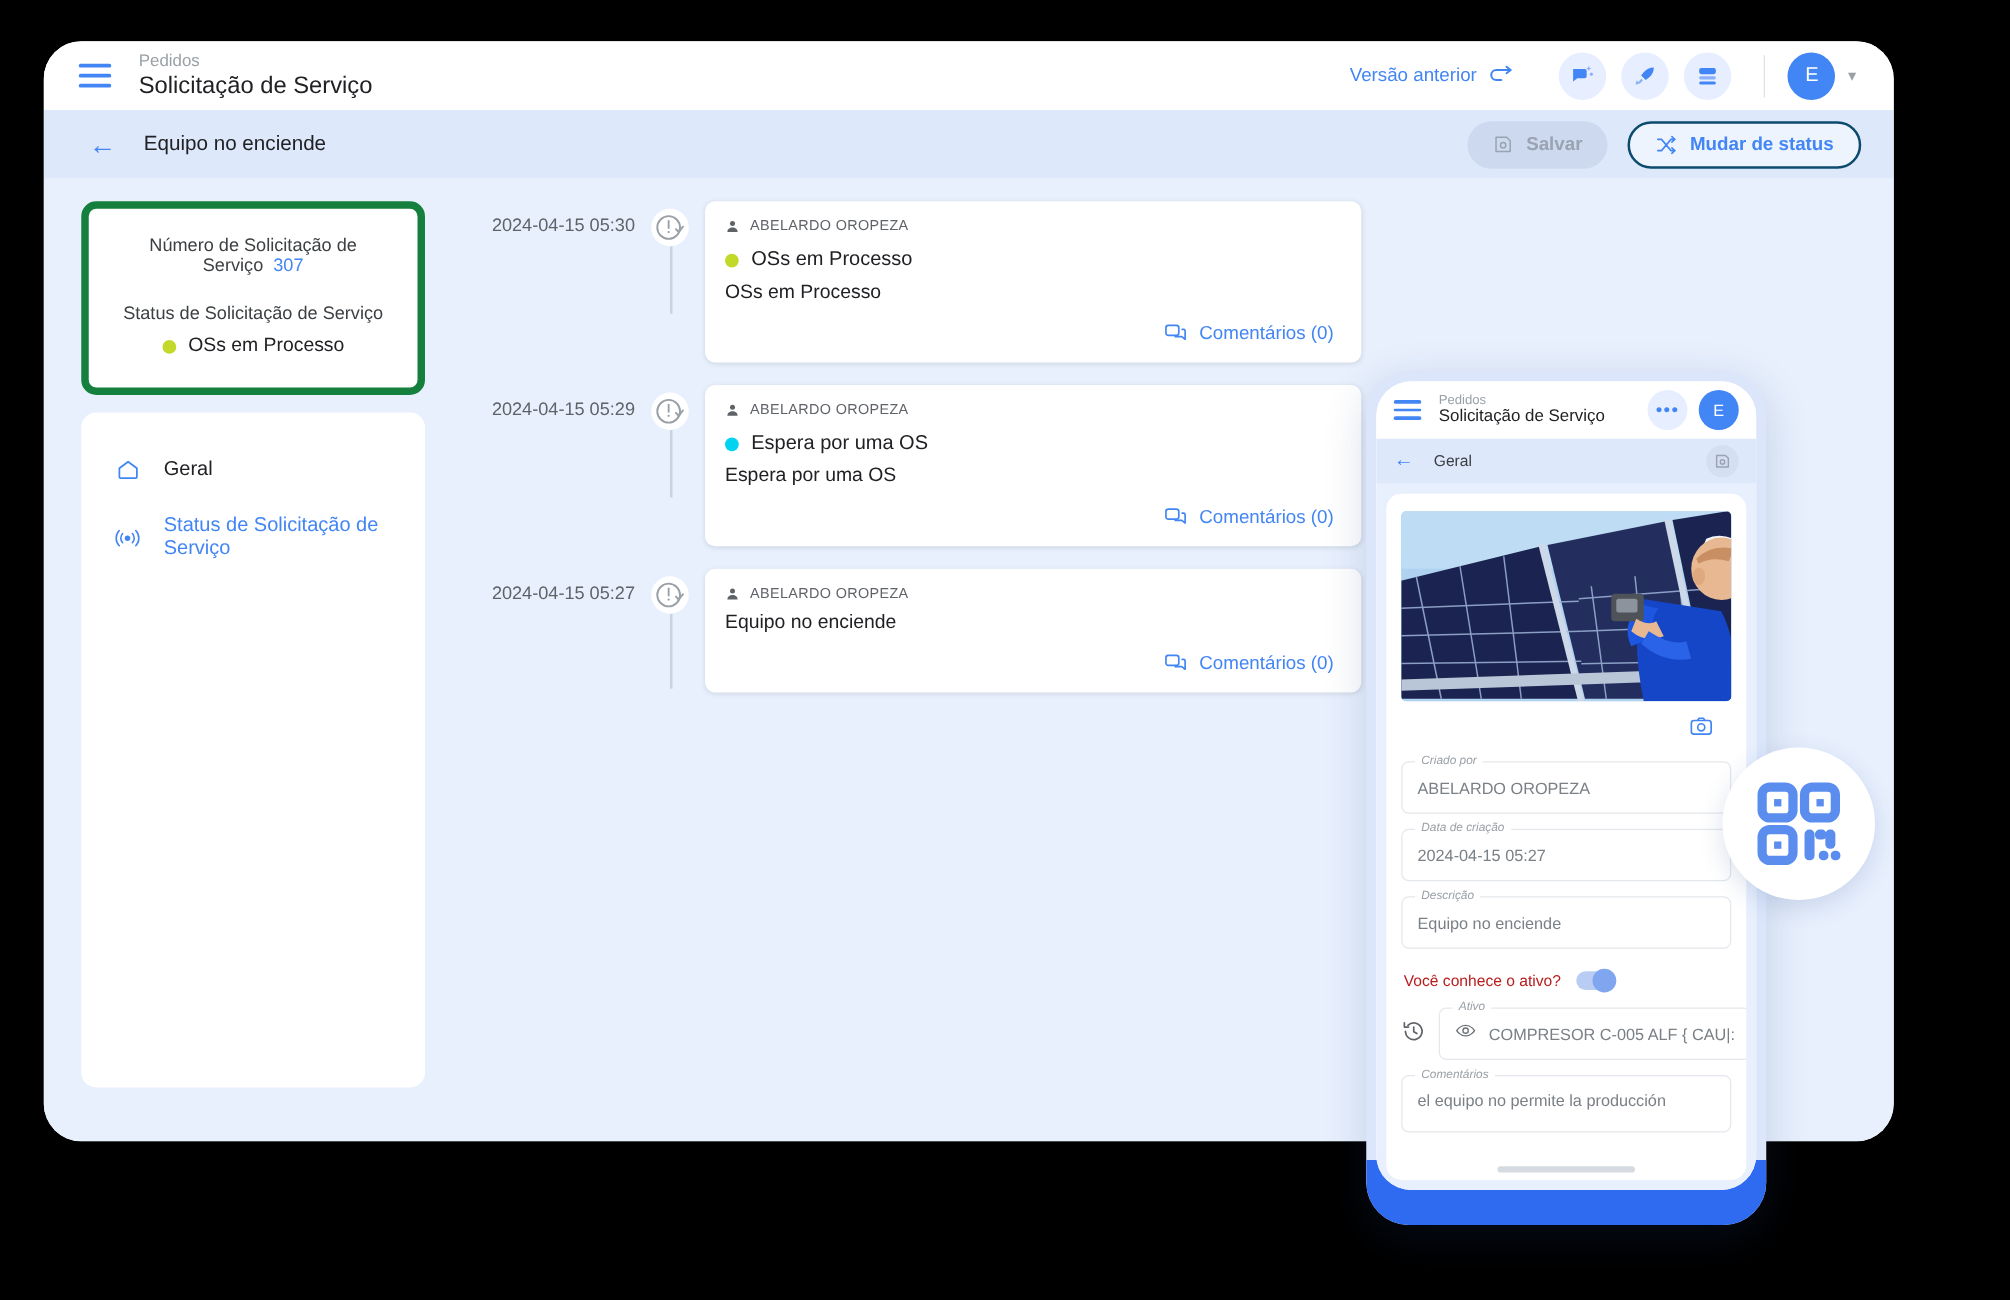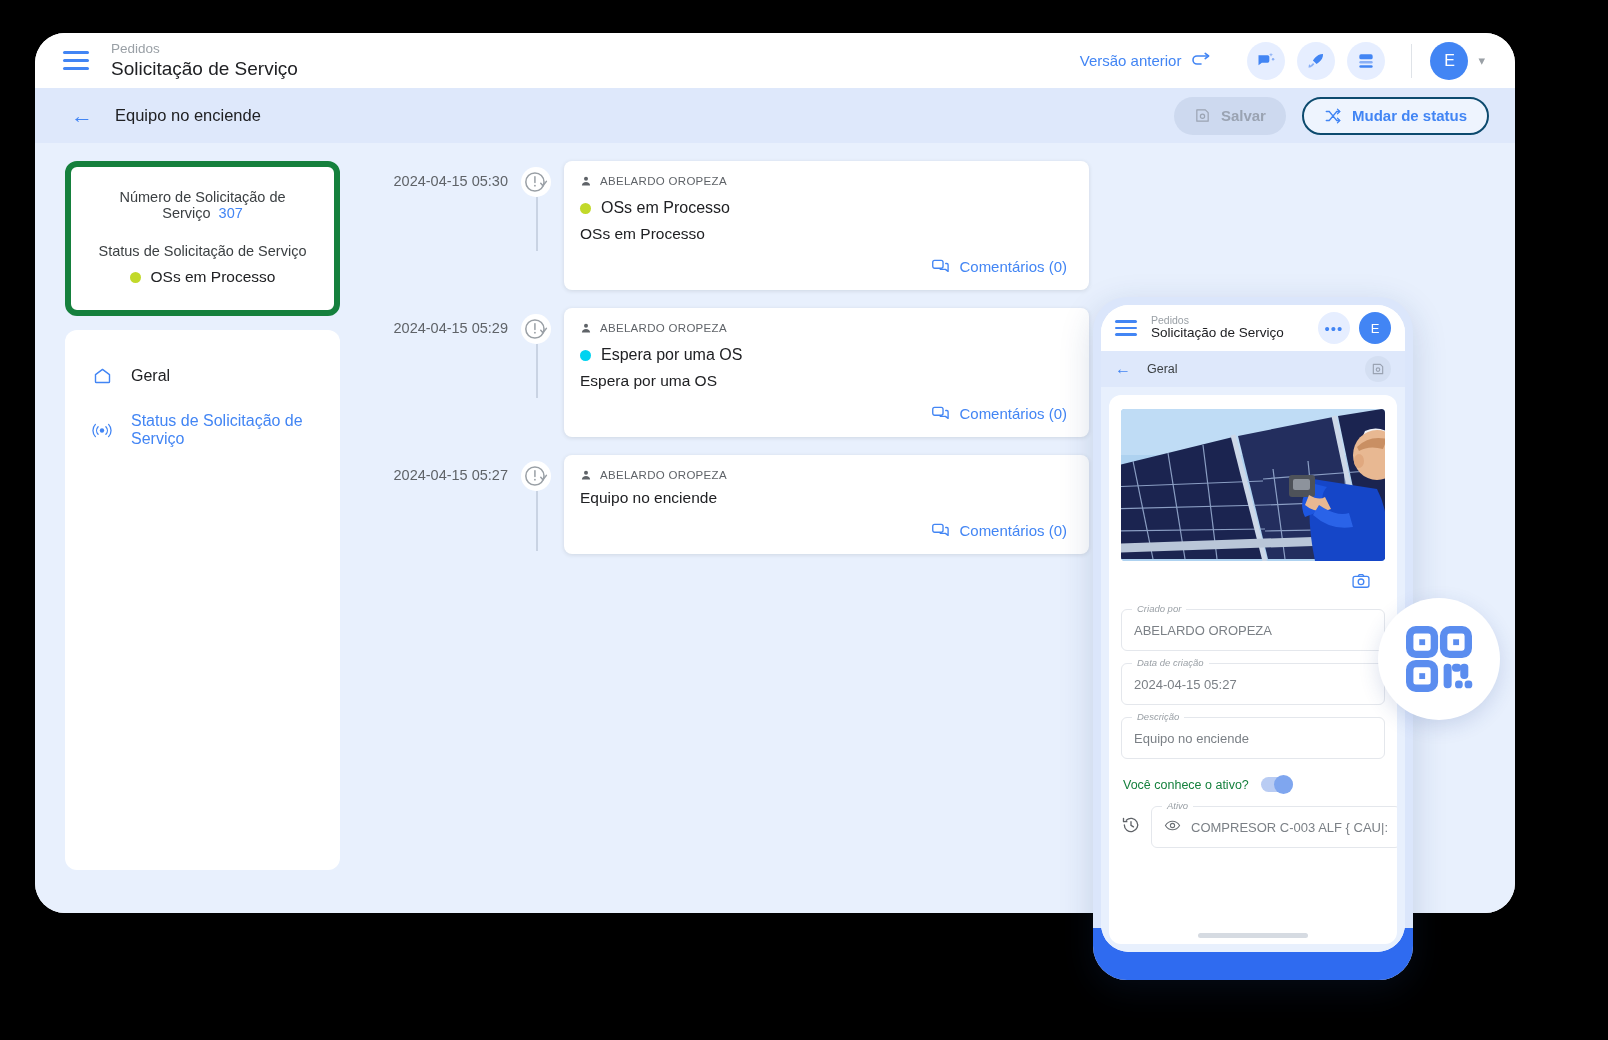--- a/index.html
+++ b/index.html
@@ -153,21 +153,21 @@
   }
   .ph-cam { display:flex; justify-content:flex-end; padding: 10px 14px 6px 0; color:#4285f4; }
 
   .field { margin-top: 12px; position: relative; border:1px solid #e4e7ec; border-radius:6px; height: 42px; display:flex; align-items:center; padding: 0 12px;}
   .field-lab {
     position:absolute; top:-7px; left: 10px; background:#fff; padding: 0 5px;
     font-size: 9.5px; color:#9aa0a6;font-style:italic;
   }
   .field-val { font-size: 13px; color:#7b8086; }
   .toggle-row { display:flex; align-items:center; gap: 12px; margin-top: 18px; padding-left: 2px; }
-  .toggle-lab { font-size: 12.5px; color:#15803d; }
+  .toggle-lab { font-size: 12.5px; color:#b91c1c; }
   .toggle { width: 32px; height: 15px; border-radius: 9px; background:#b9ccf3; position:relative; }
   .toggle::after { content:""; position:absolute; right:0; top:-2px; width:19px; height:19px; border-radius:50%; background:#7fa6ef; }
   .ativo-row { display:flex; align-items:center; gap:10px; margin-top: 14px; }
   .hist-ico { color:#5f6368; flex: 0 0 auto; }
   .ativo-field { flex:1; position:relative; border:1px solid #e4e7ec; border-radius:6px; height:42px; display:flex; align-items:center; gap:10px; padding: 0 12px; }
   .home-bar { position:absolute; left:50%; transform:translateX(-50%); bottom: 14px; width: 110px; height: 5px; border-radius:3px; background:#d6dbe2; }
 
   
   .qr-badge {
     position:absolute; left:1378px; top:598px; width:122px; height:122px;
@@ -503,24 +503,28 @@
               </svg>
             </span>
             <span class="ativo-field">
               <span class="field-lab">Ativo</span>
               <span>
                 <svg width="17" height="17" viewBox="0 0 24 24" fill="none">
                   <path d="M2 12s3.6-6 10-6 10 6 10 6-3.6 6-10 6-10-6-10-6z" stroke="#6b7075" stroke-width="1.5"></path>
                   <circle cx="12" cy="12" r="3" stroke="#6b7075" stroke-width="1.5"></circle>
                 </svg>
               </span>
-              <span class="field-val" style="white-space:nowrap;overflow:hidden;">COMPRESOR C-003 ALF { CAU|:</span>
+              <span class="field-val" style="white-space:nowrap;overflow:hidden;">COMPRESOR C-005 ALF { CAU|:</span>
             </span>
           </div>
 
+          <div class="field" style="height:46px;align-items:flex-start;padding-top:12px;">
+            <span class="field-lab">Comentários</span>
+            <span class="field-val">el equipo no permite la producción</span>
+          </div>
 
         </div>
       </div>
       <div class="home-bar"></div>
     </div>
   </div>
 
   <div class="qr-badge">
     <svg width="74" height="74" viewBox="0 0 24 24">
       <rect x="2.5" y="2.5" width="8" height="8" rx="2" fill="none" stroke="#5b8def" stroke-width="2.4"></rect>

